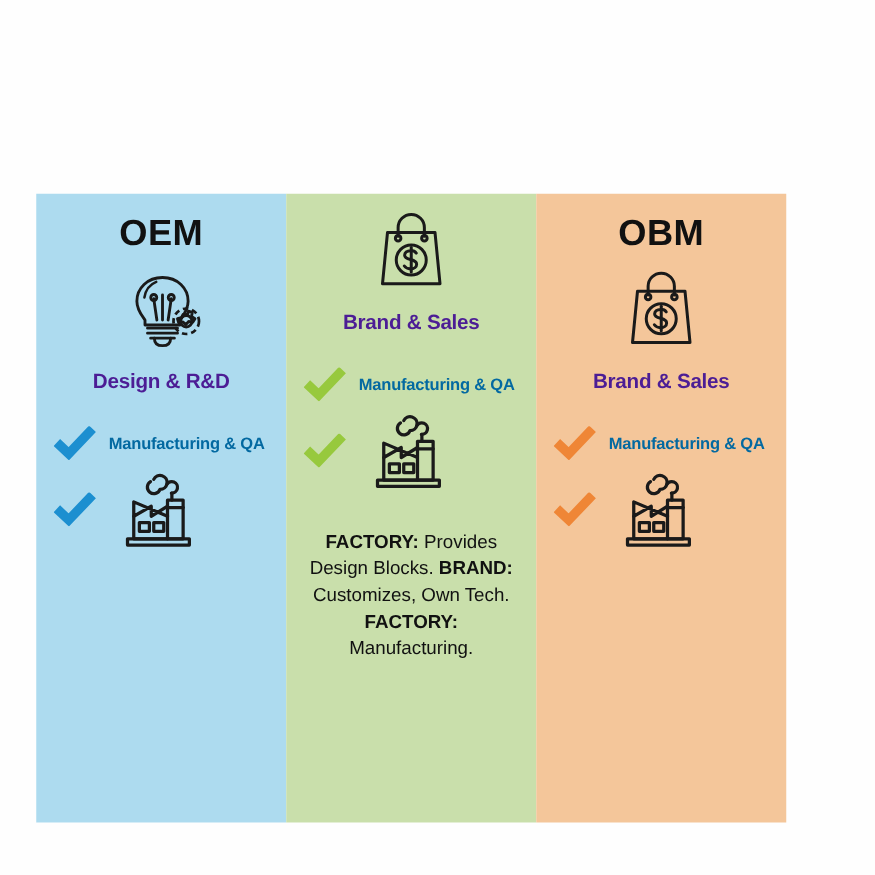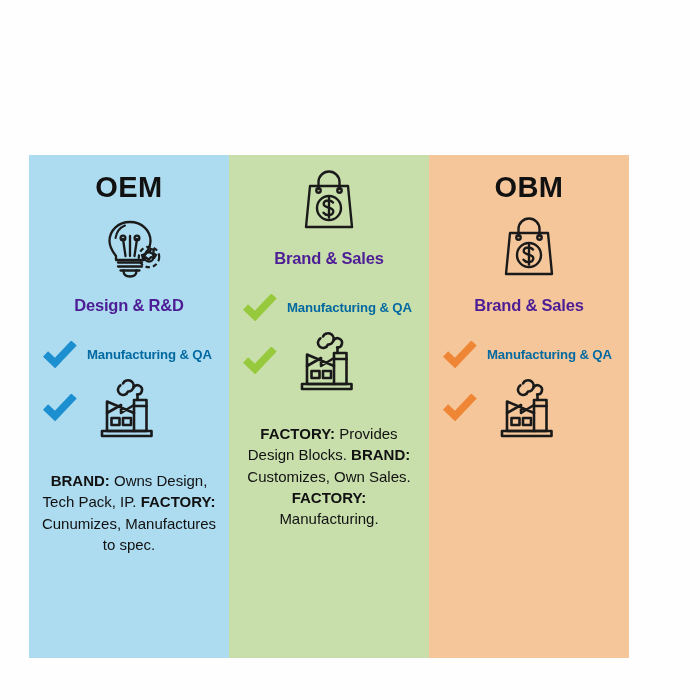--- a/index.html
+++ b/index.html
@@ -196,23 +196,20 @@
               <path d="M14 40 L14 58 L41 58"></path>
               <path d="M9 58 L58.5 58 L58.5 63 L9 63 Z"></path>
               <rect x="18.5" y="45" width="8" height="7"></rect>
               <rect x="30" y="45" width="8" height="7"></rect>
               <rect x="41.5" y="45" width="8" height="7" stroke="none" fill="none"></rect>
             </g>
           </svg>
         </span>
       </div>
 
-      <div class="desc">
-        <b>BRAND:</b><span> Owns Design, Tech Pack, IP. </span><b>FACTORY:</b><span> Cunumizes, Manufactures to spec.</span>
-      </div>
     </div>
 
     <div class="panel" style="background: rgb(201, 223, 171);">
 
       <div class="top-icon">
         <svg width="62" height="66" viewBox="0 0 62 66">
           <g fill="none" stroke="#1a1a1a" stroke-width="2.4" stroke-linejoin="round" stroke-linecap="round">
             <path d="M12 19 L50 19 L54 60 L8 60 Z"></path>
             <path d="M20.5 22 L20.5 15 a10.5 10.5 0 0 1 21 0 L41.5 22"></path>
             <circle cx="20.5" cy="23.5" r="2.2"></circle>
@@ -249,21 +246,21 @@
               <path d="M14 40 L14 58 L41 58"></path>
               <path d="M9 58 L58.5 58 L58.5 63 L9 63 Z"></path>
               <rect x="18.5" y="45" width="8" height="7"></rect>
               <rect x="30" y="45" width="8" height="7"></rect>
             </g>
           </svg>
         </span>
       </div>
 
       <div class="desc">
-        <b>FACTORY:</b><span> Provides Design Blocks. </span><b>BRAND:</b><span> Customizes, Own Sales. </span><b>FACTORY:</b><span> Manufacturing.</span>
+        <b>FACTORY:</b><span> Provides Design Blocks. </span><b>BRAND:</b><span> Customizes, Own Tech. </span><b>FACTORY:</b><span> Manufacturing.</span>
       </div>
     </div>
 
     <div class="panel" style="background: rgb(244, 198, 154);">
       <div class="panel-title">OBM</div>
 
       <div class="top-icon">
         <svg width="62" height="66" viewBox="0 0 62 66">
           <g fill="none" stroke="#1a1a1a" stroke-width="2.4" stroke-linejoin="round" stroke-linecap="round">
             <path d="M12 19 L50 19 L54 60 L8 60 Z"></path>

